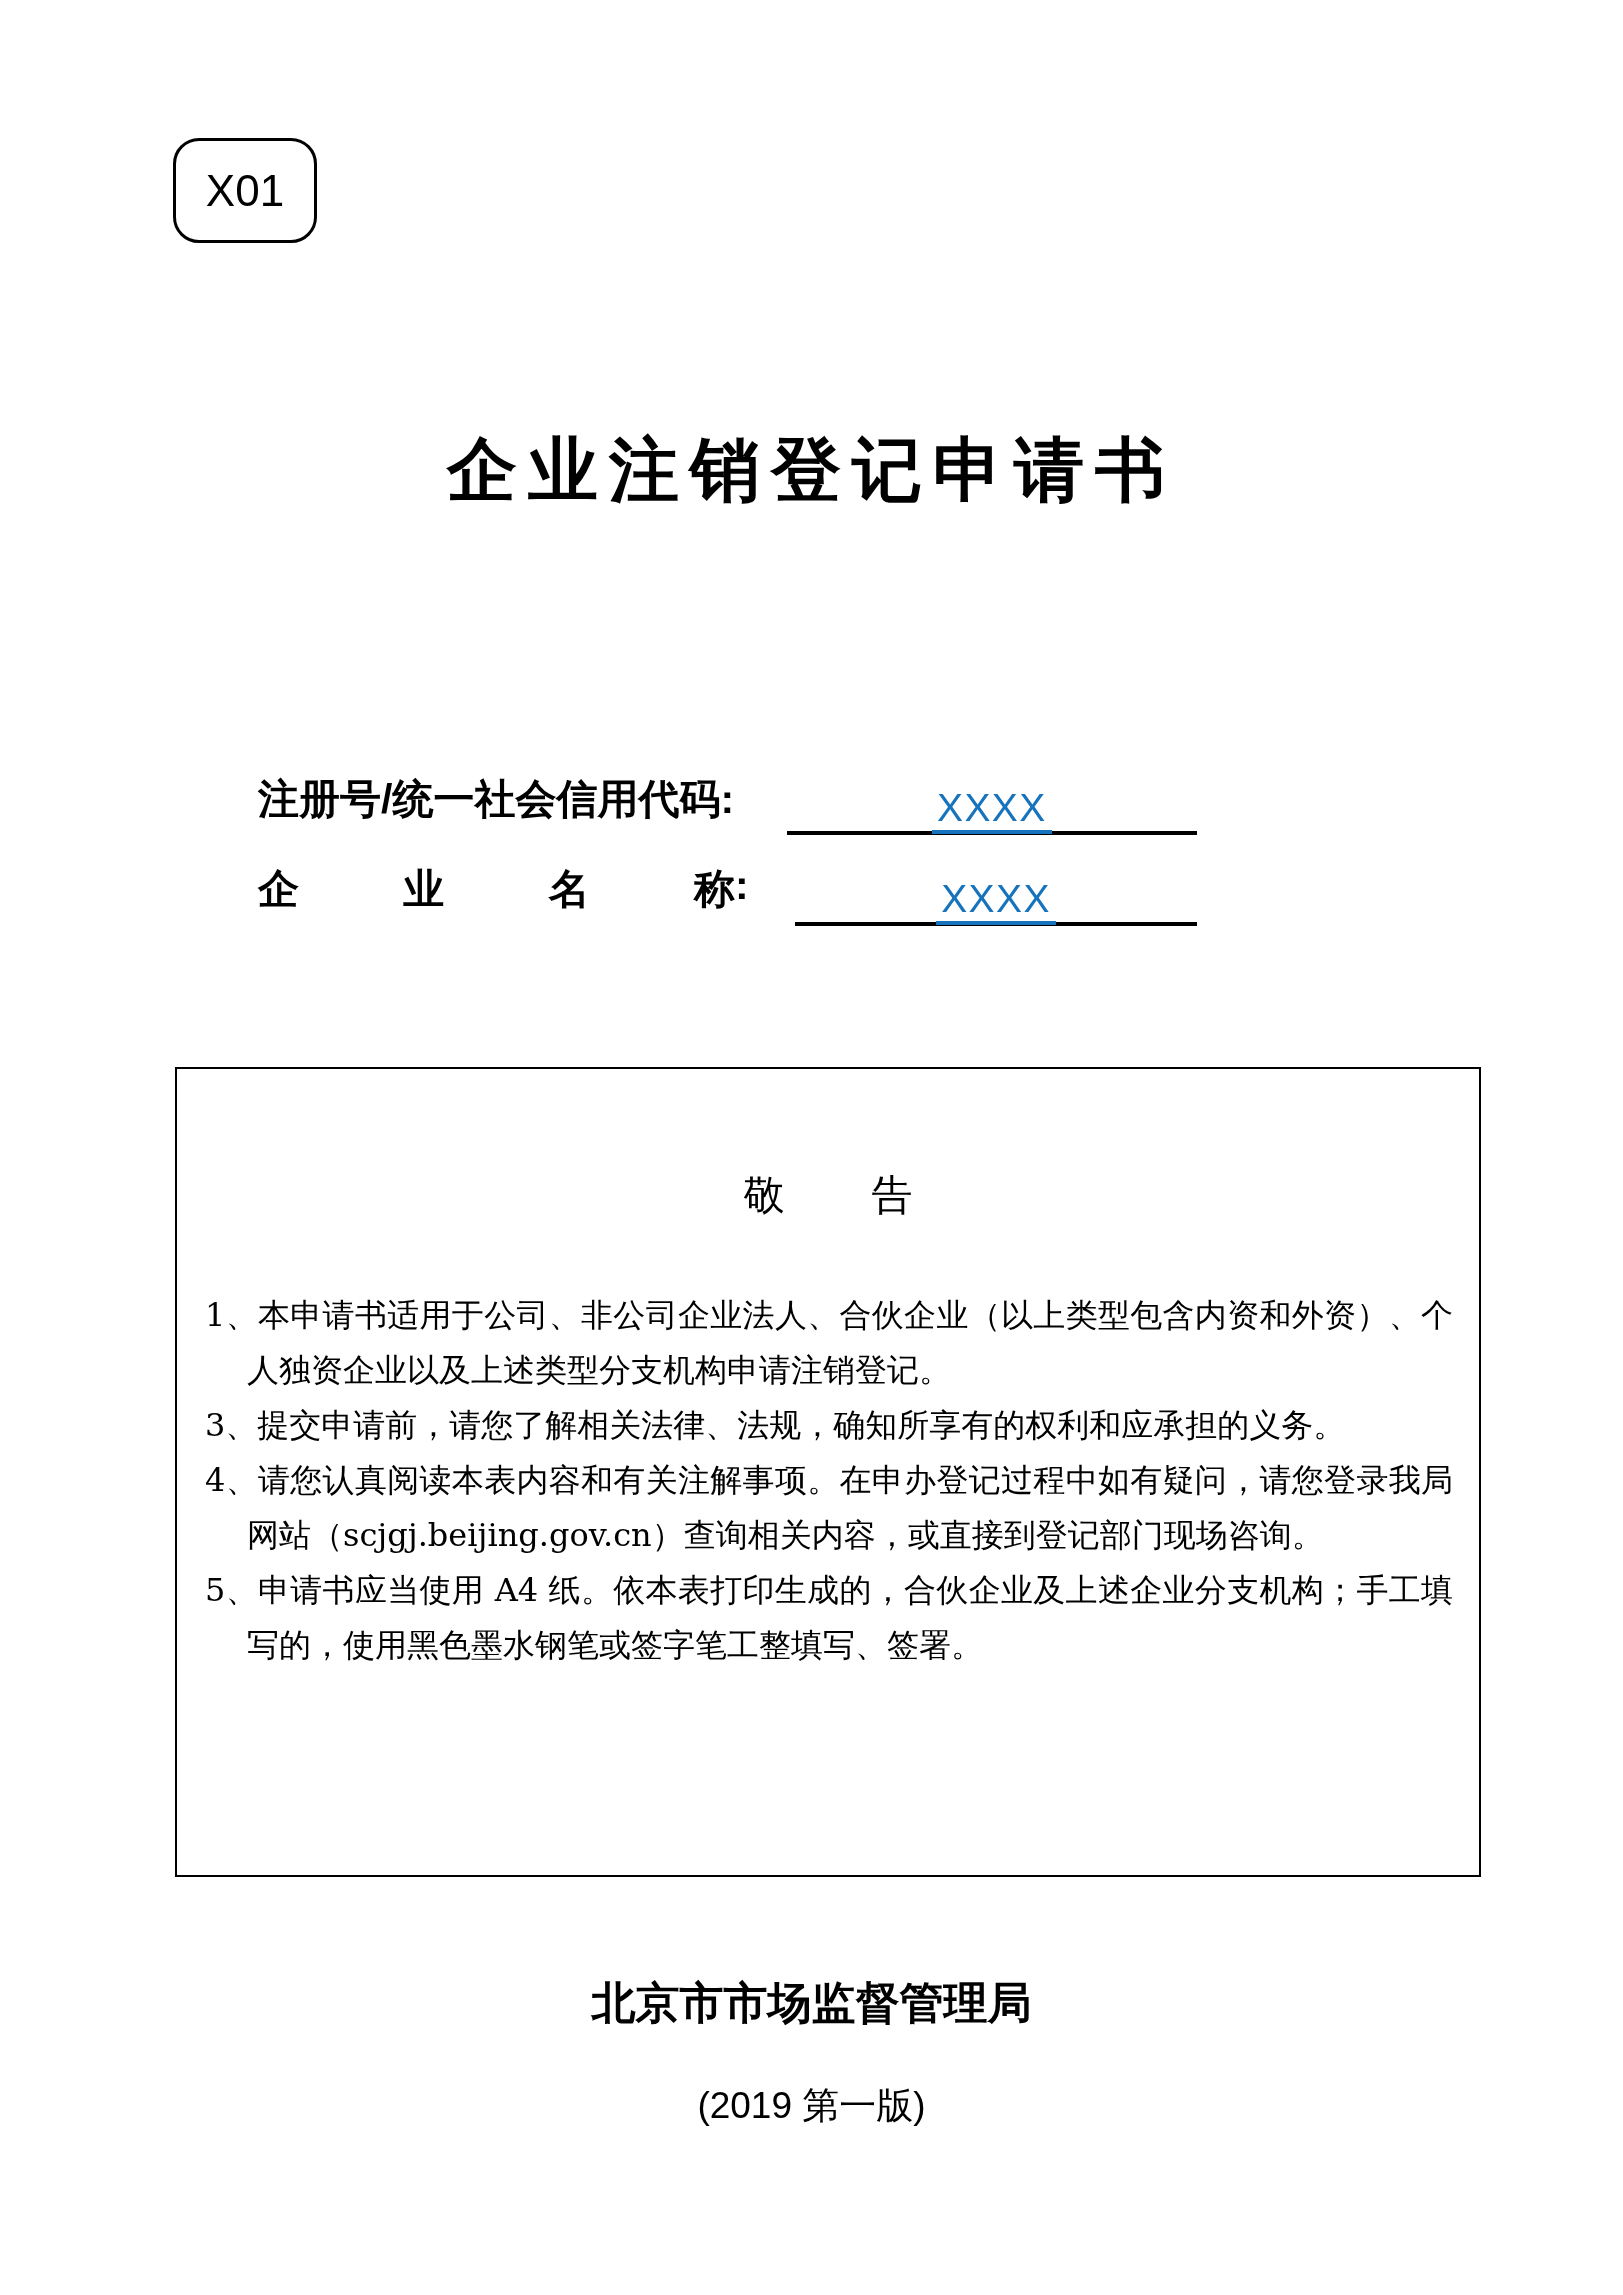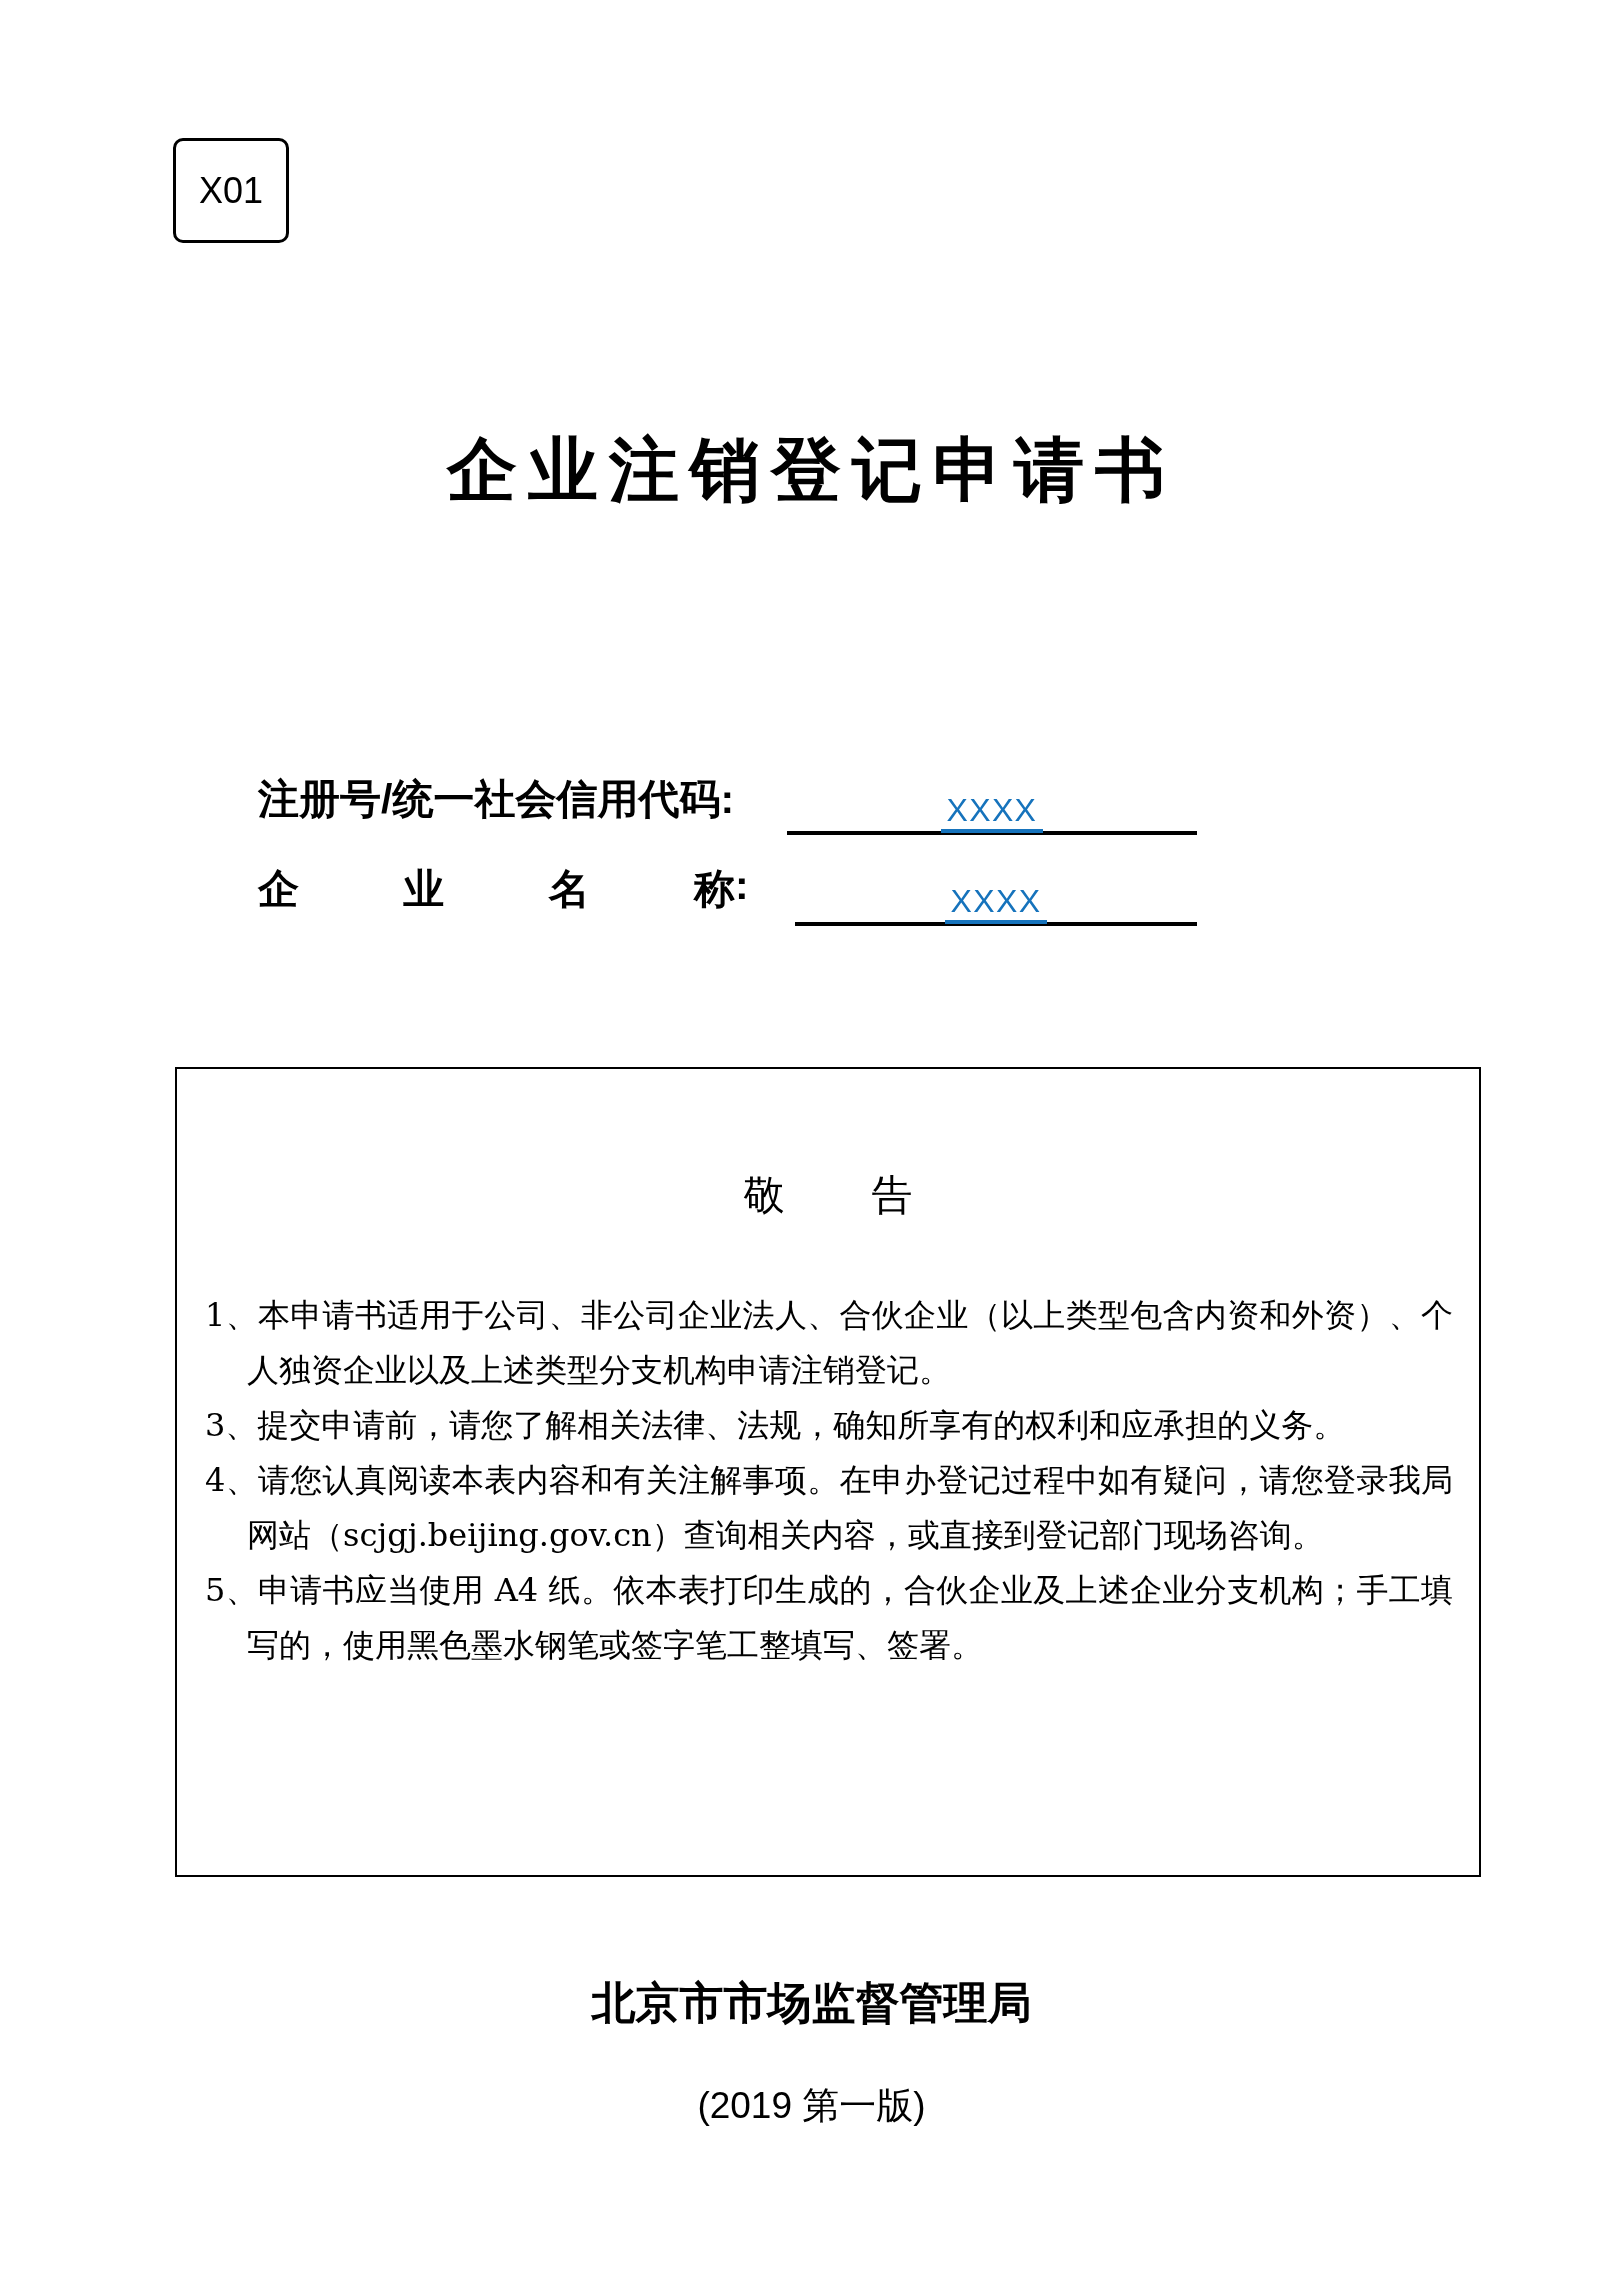--- a/index.html
+++ b/index.html
@@ -12,29 +12,29 @@
     color: #000000;
     font-family: "Liberation Sans", sans-serif;
     overflow: hidden;
   }
 
   
   .form-code-badge {
     position: absolute;
     left: 173px;
     top: 138px;
-    width: 116px;
+    width: 144px;
     height: 105px;
     box-sizing: border-box;
     border: 3.4px solid #000;
-    border-radius: 10px;
+    border-radius: 26px;
     display: flex;
     align-items: center;
     justify-content: center;
-    font-size: 36px;
+    font-size: 44px;
   }
 
   
   .doc-title {
     position: absolute;
     top: 424px;
     left: 0;
     width: 100%;
     text-align: center;
     font-size: 70px;
@@ -79,21 +79,21 @@
     margin-left: 29px;
     text-align: center;
     border-bottom: 4.8px solid #000;
   }
   .value-text {
     display: inline-block;
     color: var(--accent, #1673BC);
     border-bottom: 4.8px solid var(--accent, #1673BC);
     margin-bottom: -4.8px;
     padding: 0 5.5px;
-    font-size: 32px;
+    font-size: 39px;
     font-weight: normal;
     letter-spacing: 1.4px;
   }
 
   
   .notice-box {
     position: absolute;
     left: 175px;
     top: 1067px;
     width: 1306px;

